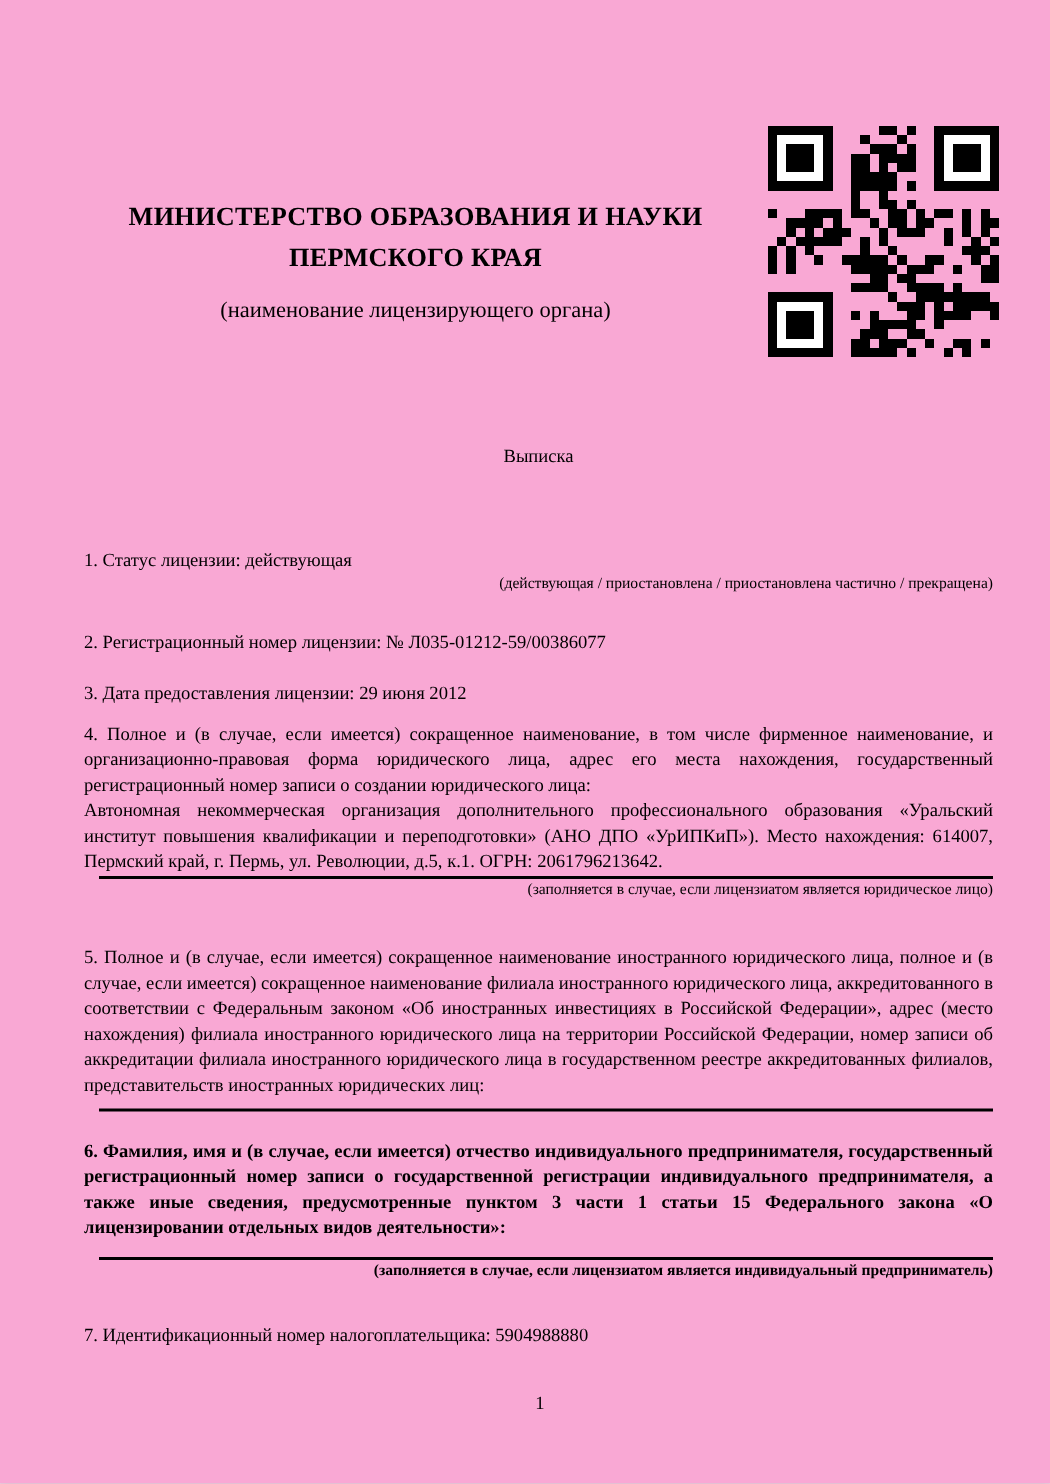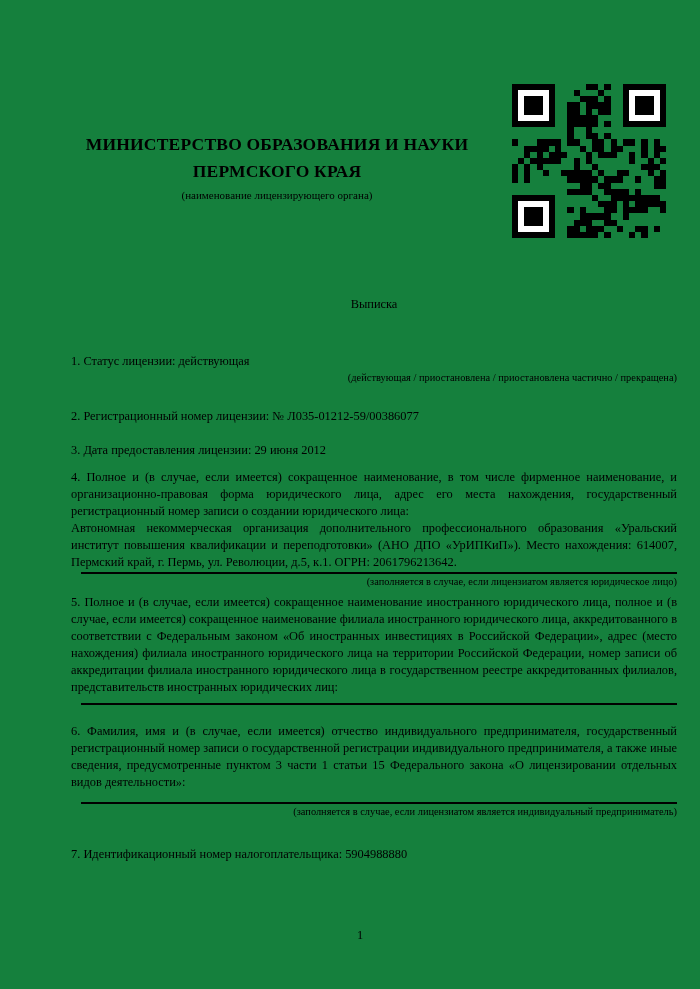--- a/index.html
+++ b/index.html
@@ -1,39 +1,39 @@
 <!DOCTYPE html>
 <html><head>
 <meta charset="utf-8">
 <style>
   html,body { margin:0; padding:0; background:#e8e8e8; }
   .page {
     width:700px; height:989px; position:relative; margin:0 auto;
-    background:#15803d; color:#000;
+    background:#f9a8d4; color:#000;
     font-family:"Liberation Serif", serif;
     box-shadow:0 0 6px rgba(0,0,0,.25);
     overflow:hidden;
   }
   .qr { position:absolute; left:512px; top:84px; width:154px; height:154px; fill:#000; }
   .header { position:absolute; left:57px; top:131px; width:440px; text-align:center; }
   .ministry { font-weight:bold; font-size:17.5px; line-height:27px; letter-spacing:.2px; }
-  .ministry-cap { font-size:11px; line-height:13px; margin-top:4px; }
-  .content { position:absolute; left:71px; top:296px; width:606px; font-size:12.4px; line-height:17px; }
+  .ministry-cap { font-size:15px; line-height:13px; margin-top:16px; }
+  .content { position:absolute; left:56px; top:296px; width:606px; font-size:12.4px; line-height:17px; }
   .doc-title { text-align:center; }
   .plain { text-align:left; }
   .just { text-align:justify; }
   .note { font-size:10.4px; line-height:13px; text-align:right; margin-top:1px; }
   .fill-line { height:2px; background:#000; margin-left:10px; margin-top:1px; }
-  .f1 { margin-top:40px; }
+  .f1 { margin-top:52px; }
   .f2 { margin-top:24px; }
   .f3 { margin-top:17px; }
   .f4 { margin-top:10px; }
-  .f5 { margin-top:6px; }
+  .f5 { margin-top:30px; }
   .f5 .fill-line { margin-top:7px; }
-  .f6 { margin-top:18px; }
+  .f6 { margin-top:18px;font-weight:bold; }
   .f6 .fill-line { margin-top:11px; }
   .f7 { margin-top:28px; }
   .page-number { position:absolute; top:928px; left:57px; width:606px; text-align:center; font-size:12.4px; }
 </style>
 </head>
 <body>
 
 <div class="page">
 
   <svg id="qr" class="qr" viewBox="0 0 25 25" shape-rendering="crispEdges">

